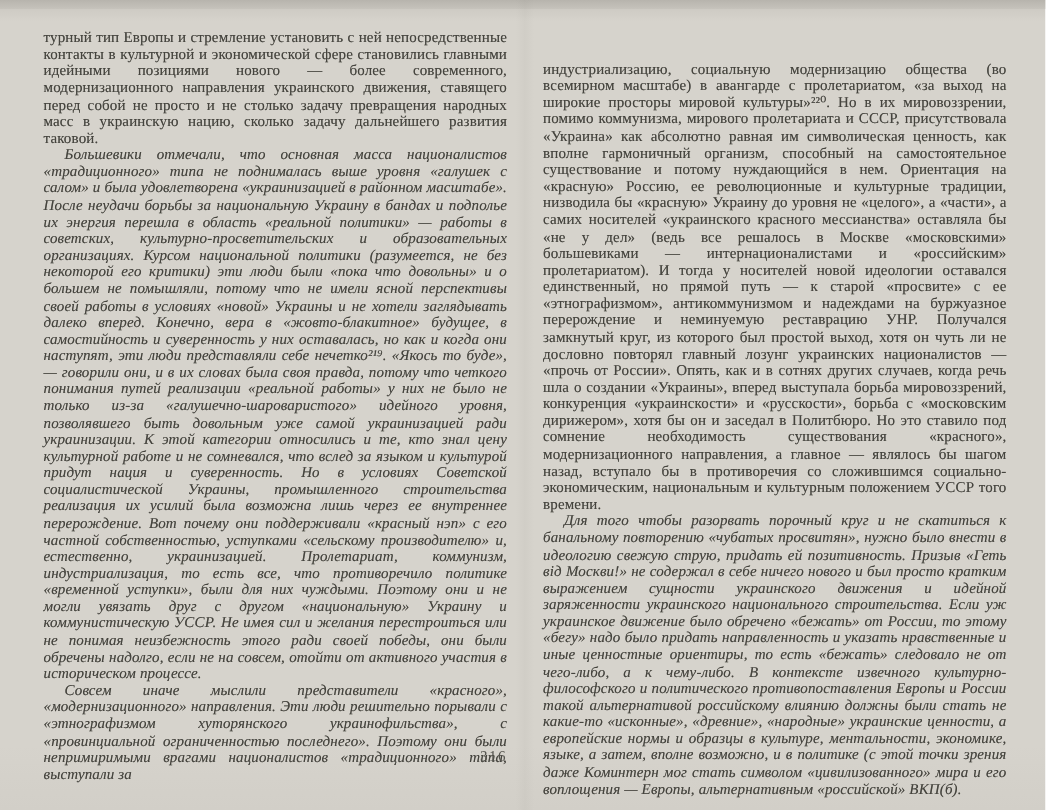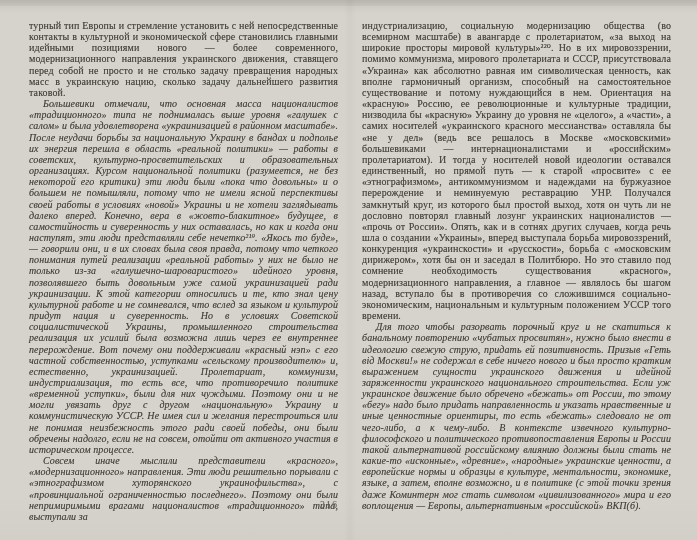--- a/index.html
+++ b/index.html
@@ -19,21 +19,21 @@
     background: linear-gradient(180deg, #b7b4ad, #c6c3bc);
   }
   .page {
     position: absolute;
     top: 20px;
     width: 309px;
     height: 500px;
     color: #45443e;
   }
   .page-left  { left: 29px; }
-  .page-right { left: 362px; }
+  .page-right { left: 362px; margin-top: 21px; }
   .page-body p {
     font-size: 10px;
     line-height: 11.15px;
     text-align: justify;
     letter-spacing: 0.1px;
     text-shadow: 0 0 0.4px rgba(69,68,62,0.55);
   }
   .page-body p.indent { text-indent: 14px; font-style: italic; }
   .page-number {
     position: absolute;

